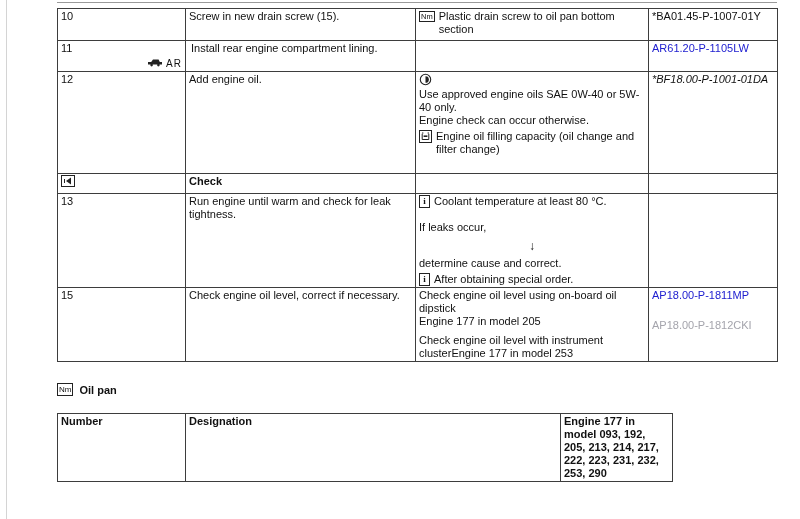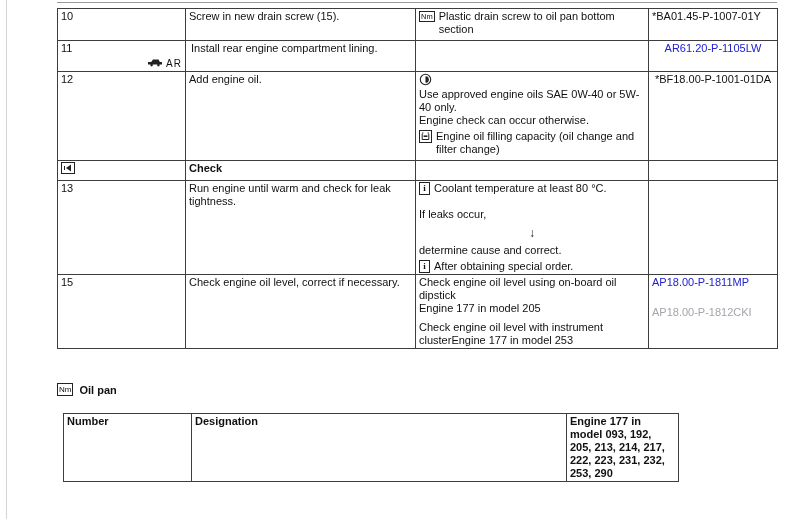--- a/index.html
+++ b/index.html
@@ -4,44 +4,44 @@
 <style>
   html,body{margin:0;padding:0;background:#fff;}
   #page{position:relative;width:800px;height:519px;background:#ffffff;overflow:hidden;
         font-family:"Liberation Sans","DejaVu Sans",sans-serif;color:#111;}
   .vline-left{position:absolute;left:6px;top:0;width:1px;height:519px;background:#d4d4d4;}
   .topline{position:absolute;left:57px;top:2px;width:720px;height:1px;background:#9a9a9a;}
 
   table{border-collapse:collapse;table-layout:fixed;}
   td{border:1px solid #3d3d3d;vertical-align:top;padding:1px 3px;font-size:11px;line-height:13px;overflow:hidden;}
   #t1{position:absolute;left:57px;top:8px;width:720px;}
-  #t2{position:absolute;left:63px;top:413px;width:615px;}
+  #t2{position:absolute;left:57px;top:413px;width:615px;}
 
   .bold{font-weight:bold;}
   .link{color:#2020d0;}
   .silver{color:#a4a4ac;}
   .cellwrap{display:flex;flex-direction:row;height:100%;}
-  .jend{justify-content:center;}
+  .jend{justify-content:flex-start;}
   .jbetween{justify-content:space-between;}
 
   .box-icon{display:inline-block;border:1px solid #222;font-size:7.5px;line-height:9px;
             padding:0 1px;vertical-align:top;margin-top:1px;background:#fff;color:#111;}
   .i-icon{display:inline-block;border:1px solid #222;width:9px;height:11px;font-size:9px;line-height:11px;
           font-weight:bold;text-align:center;vertical-align:top;margin-top:0;font-family:"Liberation Serif",serif;}
   .svg-icon{display:inline-block;vertical-align:top;}
   .note-line{display:flex;gap:4px;align-items:flex-start;}
   .arrow-line{text-align:center;font-size:12px;height:16px;line-height:16px;}
   .num-small{font-size:8.5px;line-height:10px;}
   .desig-flex{display:flex;justify-content:space-between;}
   .caption{position:absolute;left:57px;top:382px;display:flex;gap:6px;align-items:flex-start;}
   .caption .cap-label{font-weight:bold;font-size:11px;margin-top:2px;}
   .ar-row{display:flex;gap:3px;align-items:flex-end;font-size:10px;letter-spacing:1px;}
   .mb12{margin-bottom:13px;} .mb4{margin-bottom:4px;} .mb3{margin-bottom:3px;} .mt3{margin-top:3px;}
   .gap6{margin-top:6px;} .refgap{margin-top:17px;}
-  .pbot10{padding-bottom:0;}
+  .pbot10{padding-bottom:13px;font-style:italic;}
 </style>
 </head>
 <body>
 
 <div id="page">
   <div class="vline-left"></div>
   <div class="topline"></div>
 
   <table id="t1">
     <colgroup>

